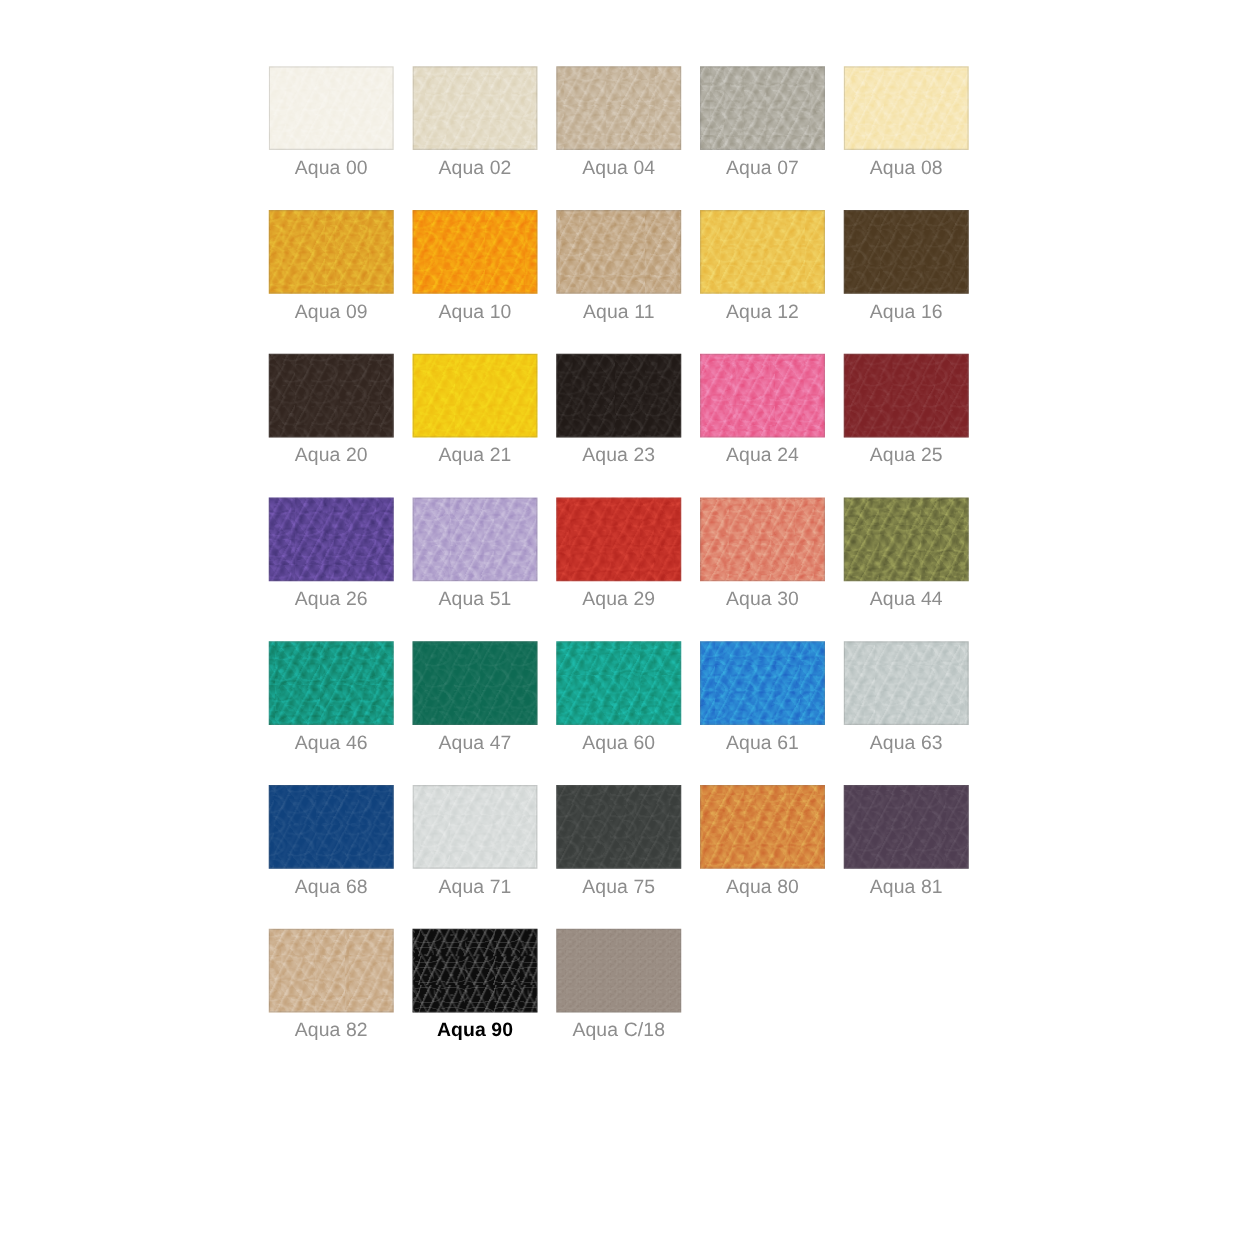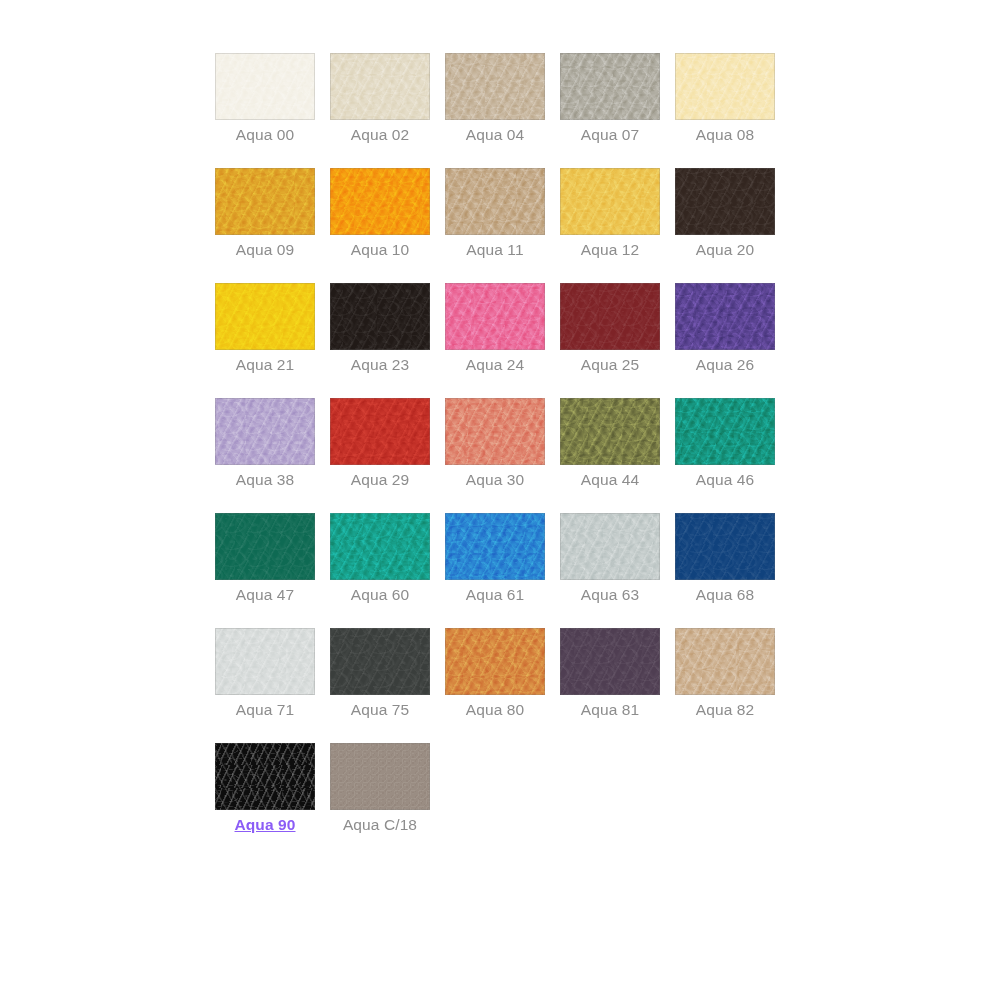--- a/index.html
+++ b/index.html
@@ -130,23 +130,22 @@
     right: -12px;
     top: 72px;
     text-align: center;
     font-size: 15.5px;
     line-height: 20px;
     letter-spacing: .1px;
     color: #8d8d8d;
     white-space: nowrap;
   }
   .chip-label.strong {
-    color: #8b5cf6;
+    color: #000000;
     font-weight: 600;
-    text-decoration: underline;
   }
 </style>
 </head>
 <body>
 
 <div id="swatch-chart">
   <div class="grid">
       <div class="cell">
         <div class="chip" style="background-color: rgb(245, 242, 233);">
           <div class="grain" style="background-position: 0px 0px, 0px 0px, 0px 0px, 0px 0px;"></div>
@@ -195,20 +194,26 @@
         </div>
         <div class="chip-label">Aqua 11</div>
       </div>
       <div class="cell">
         <div class="chip" style="background-color: rgb(237, 198, 83);">
           <div class="grain" style="background-position: 2px 20px, 20px 2px, 10px 6px, 12px 10px;"></div>
         </div>
         <div class="chip-label">Aqua 12</div>
       </div>
       <div class="cell">
+        <div class="chip dark" style="background-color: rgb(78, 58, 33);">
+          <div class="grain" style="background-position: 15px 3px, 3px 15px, 17px 11px, 4px 13px;"></div>
+        </div>
+        <div class="chip-label">Aqua 16</div>
+      </div>
+      <div class="cell">
         <div class="chip dark" style="background-color: rgb(51, 38, 32);">
           <div class="grain" style="background-position: 7px 21px, 21px 7px, 8px 4px, 7px 5px;"></div>
         </div>
         <div class="chip-label">Aqua 20</div>
       </div>
       <div class="cell">
         <div class="chip" style="background-color: rgb(242, 203, 21);">
           <div class="grain" style="background-position: 20px 4px, 4px 20px, 15px 9px, 18px 8px;"></div>
         </div>
         <div class="chip-label">Aqua 21</div>
@@ -234,21 +239,21 @@
       <div class="cell">
         <div class="chip" style="background-color: rgb(91, 68, 147);">
           <div class="grain" style="background-position: 4px 14px, 14px 4px, 20px 12px, 5px 6px;"></div>
         </div>
         <div class="chip-label">Aqua 26</div>
       </div>
       <div class="cell">
         <div class="chip" style="background-color: rgb(182, 167, 208);">
           <div class="grain" style="background-position: 17px 23px, 23px 17px, 4px 0px, 16px 9px;"></div>
         </div>
-        <div class="chip-label">Aqua 38</div>
+        <div class="chip-label">Aqua 51</div>
       </div>
       <div class="cell">
         <div class="chip" style="background-color: rgb(196, 49, 40);">
           <div class="grain" style="background-position: 30px 6px, 6px 30px, 11px 5px, 8px 12px;"></div>
         </div>
         <div class="chip-label">Aqua 29</div>
       </div>
       <div class="cell">
         <div class="chip" style="background-color: rgb(224, 134, 112);">
           <div class="grain" style="background-position: 9px 15px, 15px 9px, 18px 10px, 0px 1px;"></div>

